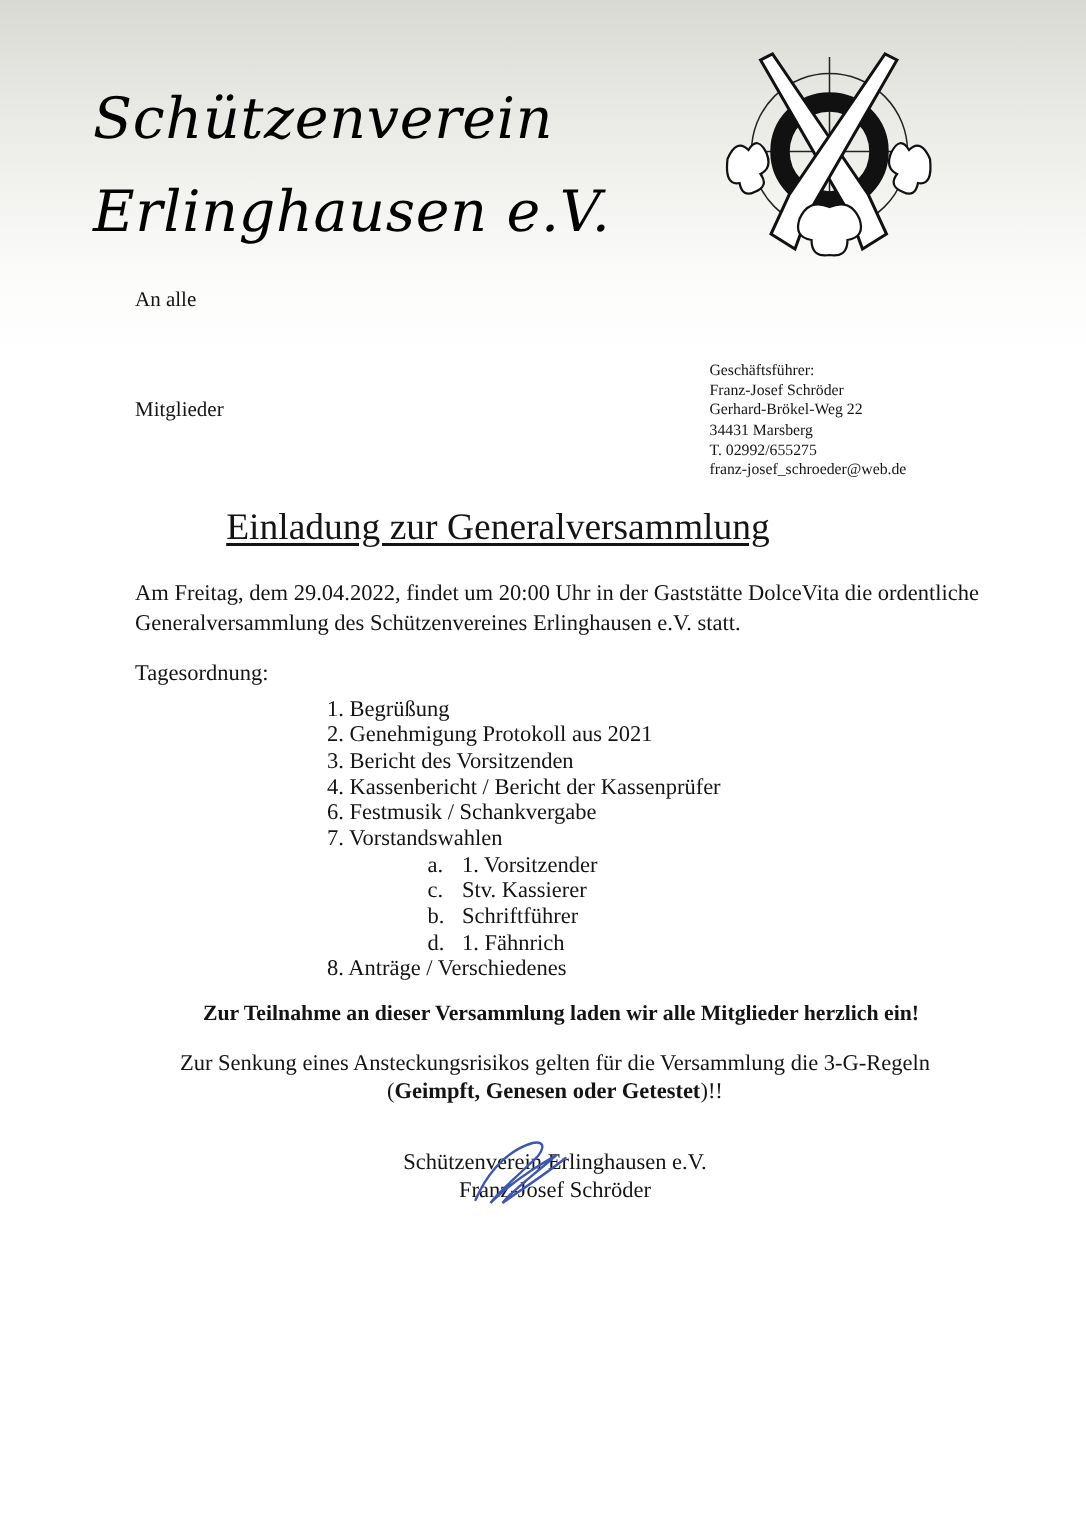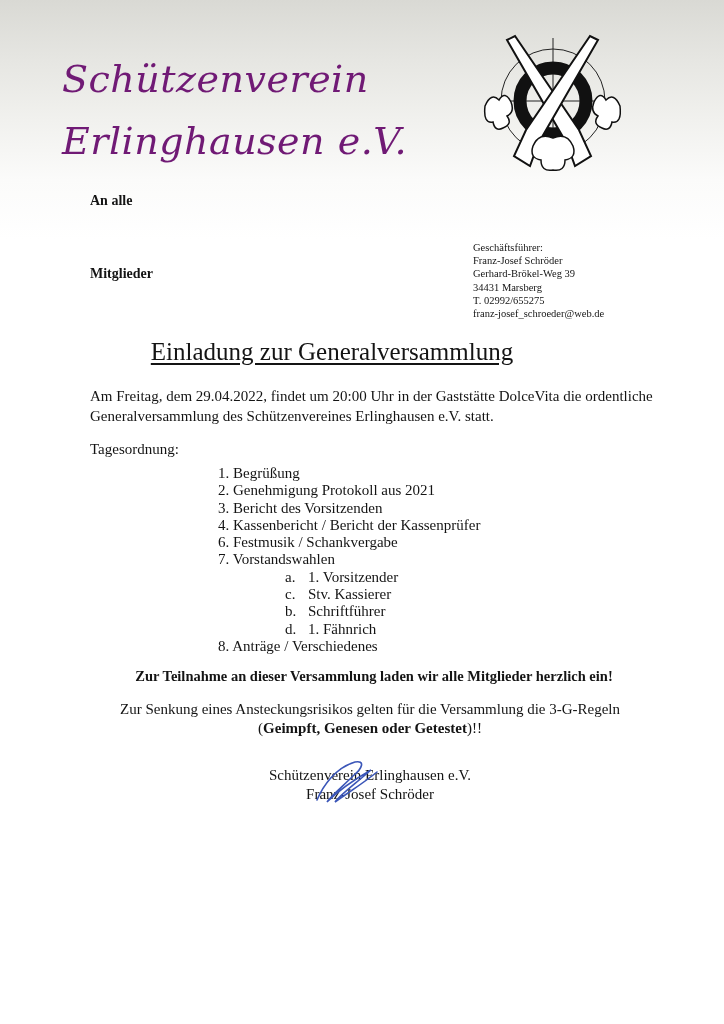--- a/index.html
+++ b/index.html
@@ -9,26 +9,26 @@
       font-family: "Liberation Serif", "DejaVu Serif", serif;
       color: #141414;
     }
     .letterhead-bg {
       position: absolute; left: 0; top: 0; width: 724px; height: 240px;
       background: linear-gradient(180deg, #d9d9d4 0%, #e6e6e2 25%, #f1f1ee 50%, #fbfbfa 75%, #ffffff 100%);
     }
     .club-name {
       position: absolute; left: 62px; top: 48px;
       font-family: "DejaVu Serif", serif; font-style: italic;
-      font-size: 38px; line-height: 62px; color: #701a75; letter-spacing: 0.5px;
+      font-size: 38px; line-height: 62px; color: #000000; letter-spacing: 0.5px;
     }
     .club-name div { white-space: nowrap; }
     .emblem { position: absolute; left: 475px; top: 26px; width: 155px; height: 155px; }
     .recipient {
-      position: absolute; left: 90px; font-weight: bold; font-size: 14px;
+      position: absolute; left: 90px; font-weight: normal; font-size: 14px;
     }
     .contact {
       position: absolute; left: 473px; top: 241px; font-size: 10.5px; line-height: 13.2px;
     }
     .title {
       position: absolute; left: 0; width: 664px; top: 338px; text-align: center;
       font-size: 25px; text-decoration: underline; text-underline-offset: 3px;
     }
     .intro {
       position: absolute; left: 90px; top: 386px; width: 590px;
@@ -80,21 +80,21 @@
     <path d="M58 120 q6 -14 20 -8 q14 -6 20 8 q4 12 -8 14 q0 12 -12 10 q-12 2 -12 -10 q-12 -2 -8 -14 Z"></path>
   </g>
 </svg>
 
 <div class="recipient" style="top:193px;">An alle</div>
 <div class="recipient" style="top:230px;margin-top:36px;">Mitglieder</div>
 
 <div class="contact">
   <div>Geschäftsführer:</div>
   <div>Franz-Josef Schröder</div>
-  <div>Gerhard-Brökel-Weg 39</div>
+  <div>Gerhard-Brökel-Weg 22</div>
   <div>34431 Marsberg</div>
   <div>T. 02992/655275</div>
   <div>franz-josef_schroeder@web.de</div>
 </div>
 
 <div class="title">Einladung zur Generalversammlung</div>
 
 <div class="intro">
   <div>Am Freitag, dem 29.04.2022, findet um 20:00 Uhr in der Gaststätte DolceVita die ordentliche</div>
   <div>Generalversammlung des Schützenvereines Erlinghausen e.V. statt.</div>

